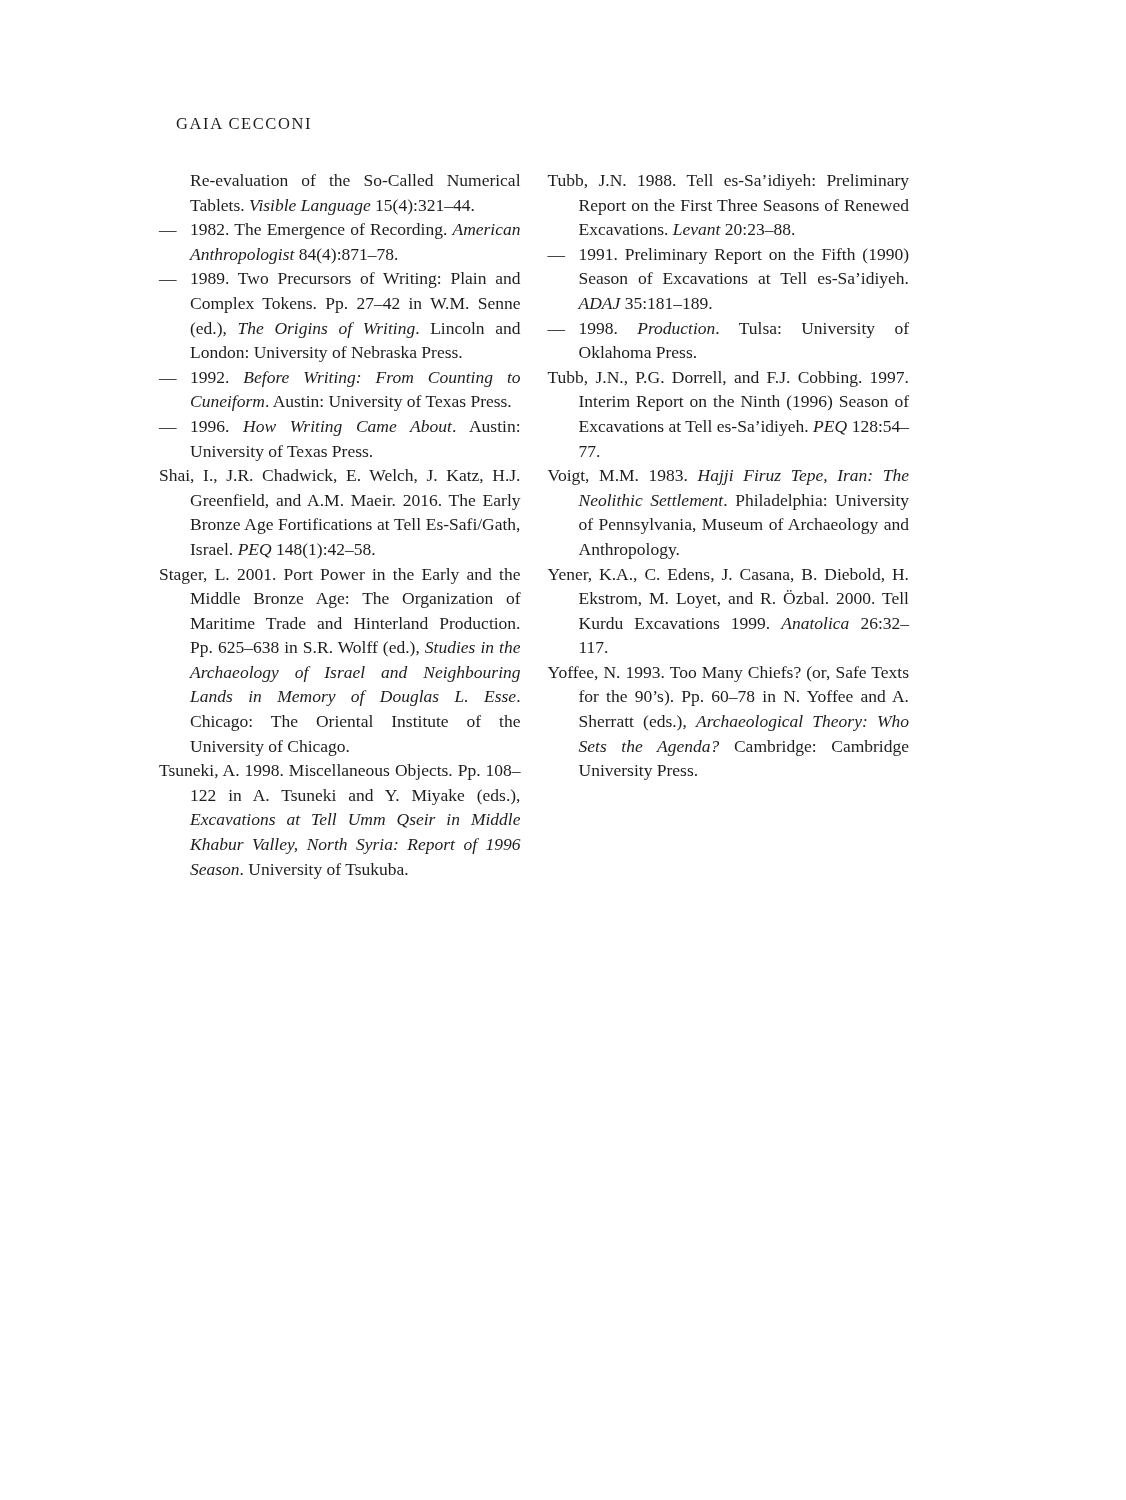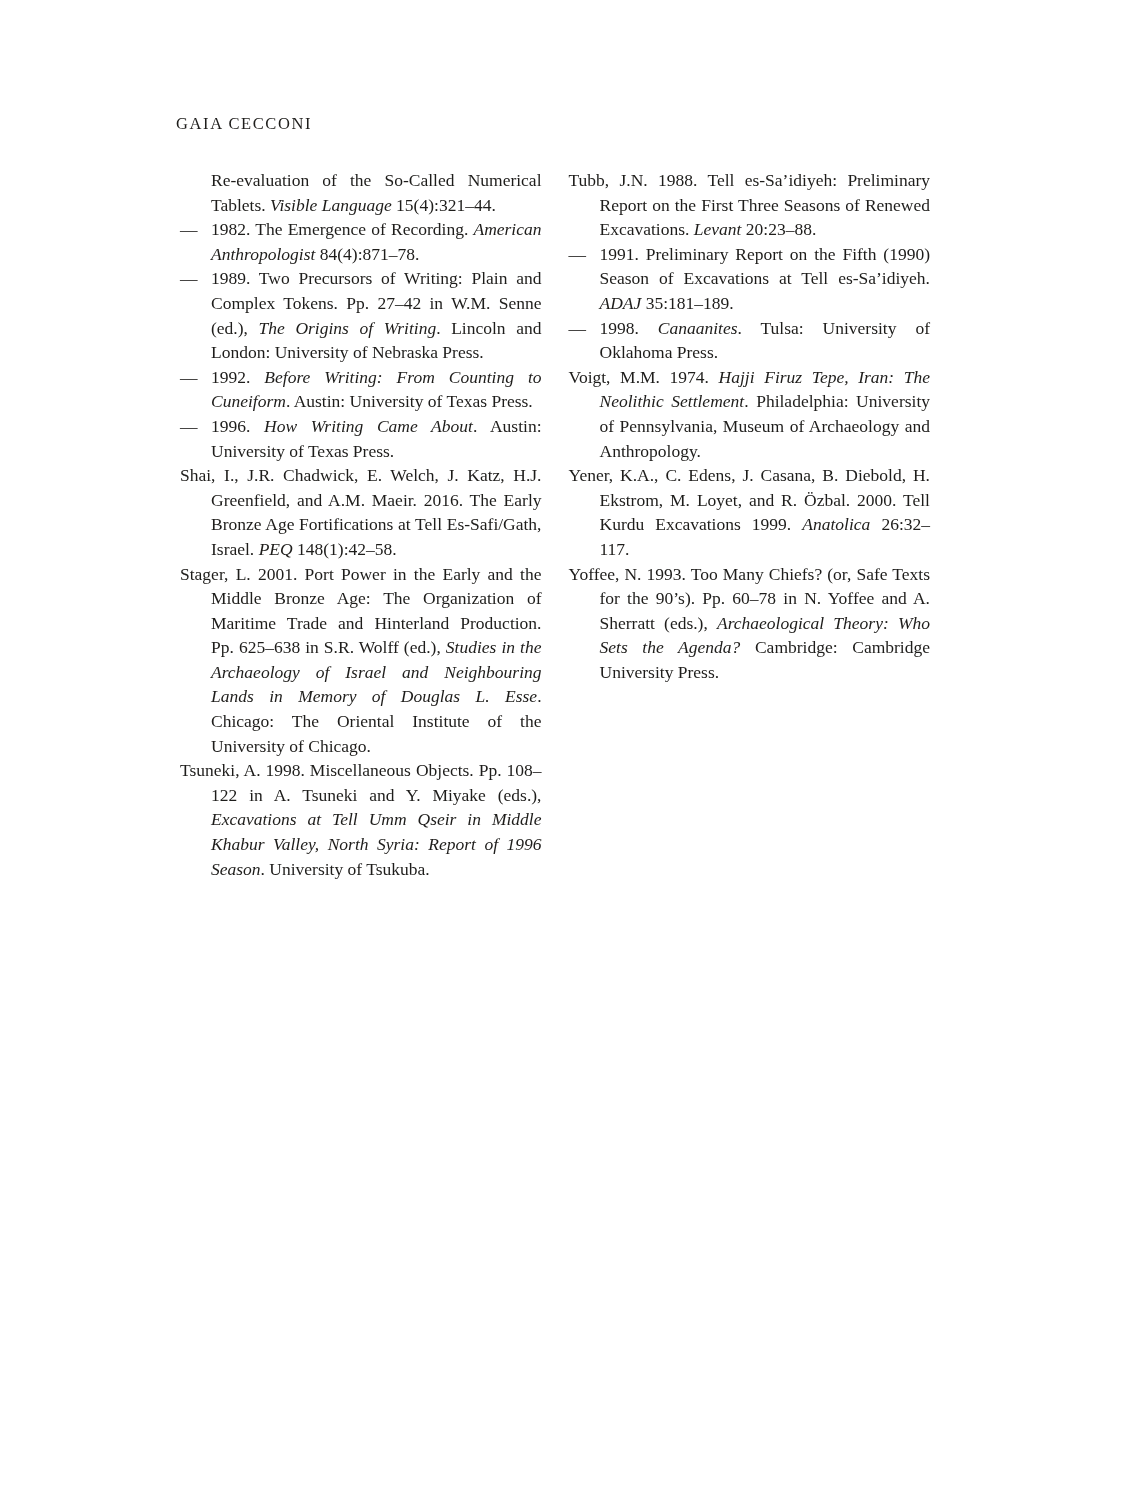--- a/index.html
+++ b/index.html
@@ -15,21 +15,21 @@
   .running-header {
     position: absolute;
     left: 176px;
     top: 114px;
     font-size: 16.5px;
     letter-spacing: 1.6px;
     white-space: nowrap;
   }
   .columns {
     position: absolute;
-    left: 180px;
+    left: 159px;
     top: 168px;
     width: 750px;
     display: flex;
     gap: 27px;
   }
   .col { width: 362px; }
   .ref {
     margin: 0;
     font-size: 17.5px;
     line-height: 24.6px;
@@ -69,21 +69,22 @@
         <p class="ref dash"><span class="dash-glyph">—</span><span>1989. Two Precursors of Writing: Plain and Complex Tokens. Pp. 27–42 in W.M. Senne (ed.), </span><span class="it">The Origins of Writ­ing</span><span>. Lincoln and London: University of Nebraska Press.</span></p>
         <p class="ref dash"><span class="dash-glyph">—</span><span>1992. </span><span class="it">Before Writing: From Counting to Cuneiform</span><span>. Austin: University of Texas Press.</span></p>
         <p class="ref dash"><span class="dash-glyph">—</span><span>1996. </span><span class="it">How Writing Came About</span><span>. Austin: University of Texas Press.</span></p>
         <p class="ref normal"><span>Shai, I., J.R. Chadwick, E. Welch, J. Katz, H.J. Greenfield, and A.M. Maeir. 2016. The Early Bronze Age Fortifica­tions at Tell Es-Safi/Gath, Israel. </span><span class="it">PEQ</span><span> 148(1):42–58.</span></p>
         <p class="ref normal"><span>Stager, L. 2001. Port Power in the Early and the Middle Bronze Age: The Organiza­tion of Maritime Trade and Hinterland Production. Pp. 625–638 in S.R. Wolff (ed.), </span><span class="it">Studies in the Archaeology of Israel and Neighbouring Lands in Memory of Douglas L. Esse</span><span>. Chicago: The Oriental Institute of the University of Chicago.</span></p>
         <p class="ref normal"><span>Tsuneki, A. 1998. Miscellaneous Objects. Pp. 108–122 in A. Tsuneki and Y. Miyake (eds.), </span><span class="it">Excavations at Tell Umm Qseir in Middle Khabur Valley, North Syria: Report of 1996 Season</span><span>. University of Tsukuba.</span></p>
       </div>
     <div class="col" id="col-right">
         <p class="ref normal"><span>Tubb, J.N. 1988. Tell es-Sa’idiyeh: Prelim­inary Report on the First Three Sea­sons of Renewed Excavations. </span><span class="it">Levant</span><span> 20:23–88.</span></p>
         <p class="ref dash"><span class="dash-glyph">—</span><span>1991. Preliminary Report on the Fifth (1990) Season of Excavations at Tell es-Sa’idiyeh. </span><span class="it">ADAJ</span><span> 35:181–189.</span></p>
-        <p class="ref dash"><span class="dash-glyph">—</span><span>1998. </span><span class="it">Canaanites</span><span>. Tulsa: University of Oklahoma Press.</span></p>
-        <p class="ref normal"><span>Voigt, M.M. 1974. </span><span class="it">Hajji Firuz Tepe, Iran: The Neolithic Settlement</span><span>. Philadelphia: University of Pennsylvania, Museum of Archaeology and Anthropology.</span></p>
+        <p class="ref dash"><span class="dash-glyph">—</span><span>1998. </span><span class="it">Production</span><span>. Tulsa: University of Oklahoma Press.</span></p>
+        <p class="ref normal"><span>Tubb, J.N., P.G. Dorrell, and F.J. Cobbing. 1997. Interim Report on the Ninth (1996) Season of Excavations at Tell es-Sa’idiyeh. </span><span class="it">PEQ</span><span> 128:54–77.</span></p>
+        <p class="ref normal"><span>Voigt, M.M. 1983. </span><span class="it">Hajji Firuz Tepe, Iran: The Neolithic Settlement</span><span>. Philadelphia: University of Pennsylvania, Museum of Archaeology and Anthropology.</span></p>
         <p class="ref normal"><span>Yener, K.A., C. Edens, J. Casana, B. Diebold, H. Ekstrom, M. Loyet, and R. Özbal. 2000. Tell Kurdu Excavations 1999. </span><span class="it">Anatolica</span><span> 26:32–117.</span></p>
         <p class="ref normal"><span>Yoffee, N. 1993. Too Many Chiefs? (or, Safe Texts for the 90’s). Pp. 60–78 in N. Yoffee and A. Sherratt (eds.), </span><span class="it">Archaeo­logical Theory: Who Sets the Agenda?</span><span> Cambridge: Cambridge University Press.</span></p>
       </div>
   </div>
 
   <div class="page-number">—270—</div>
 </div>
 
 </body></html>

